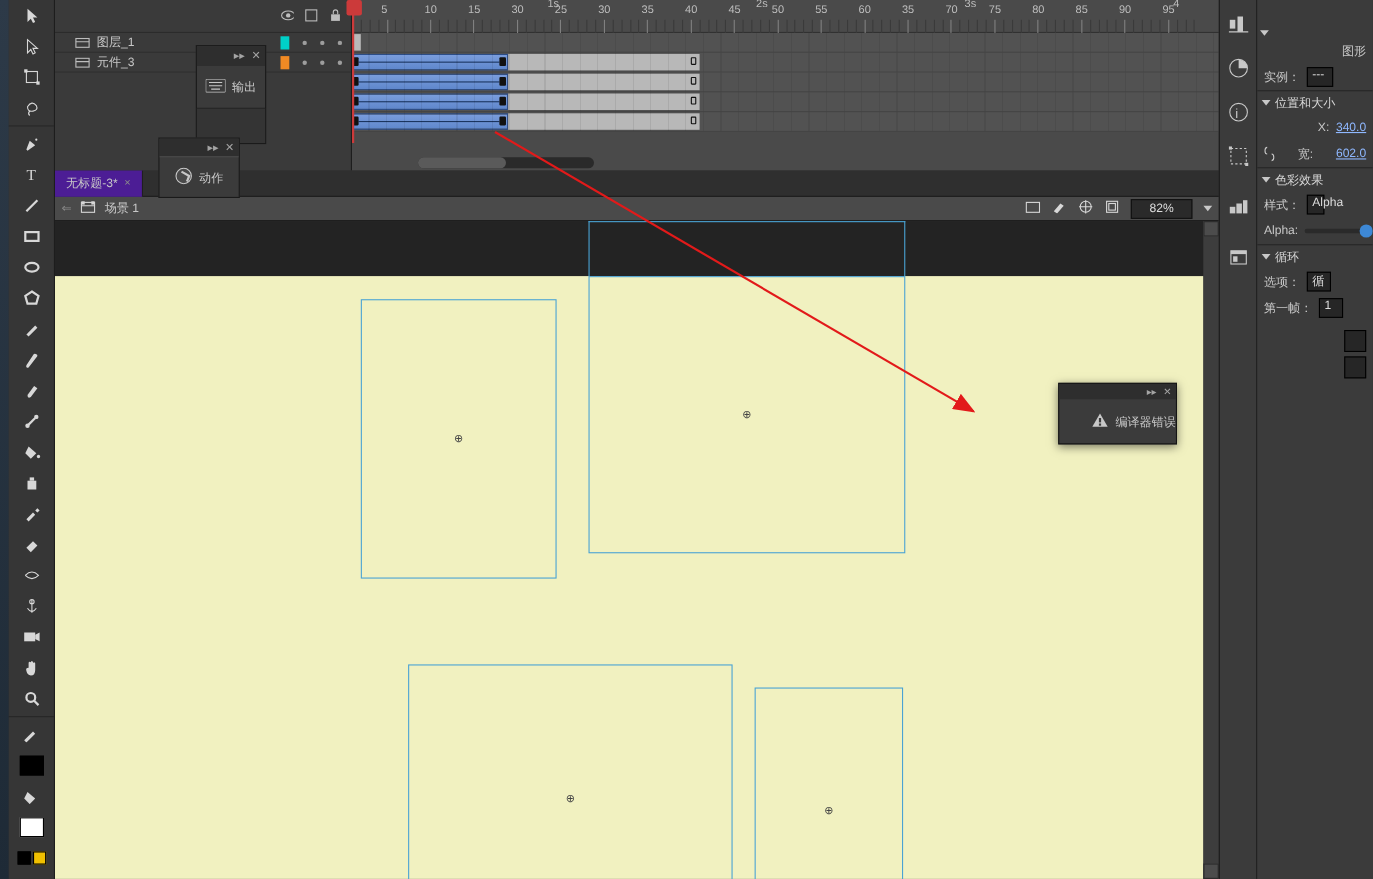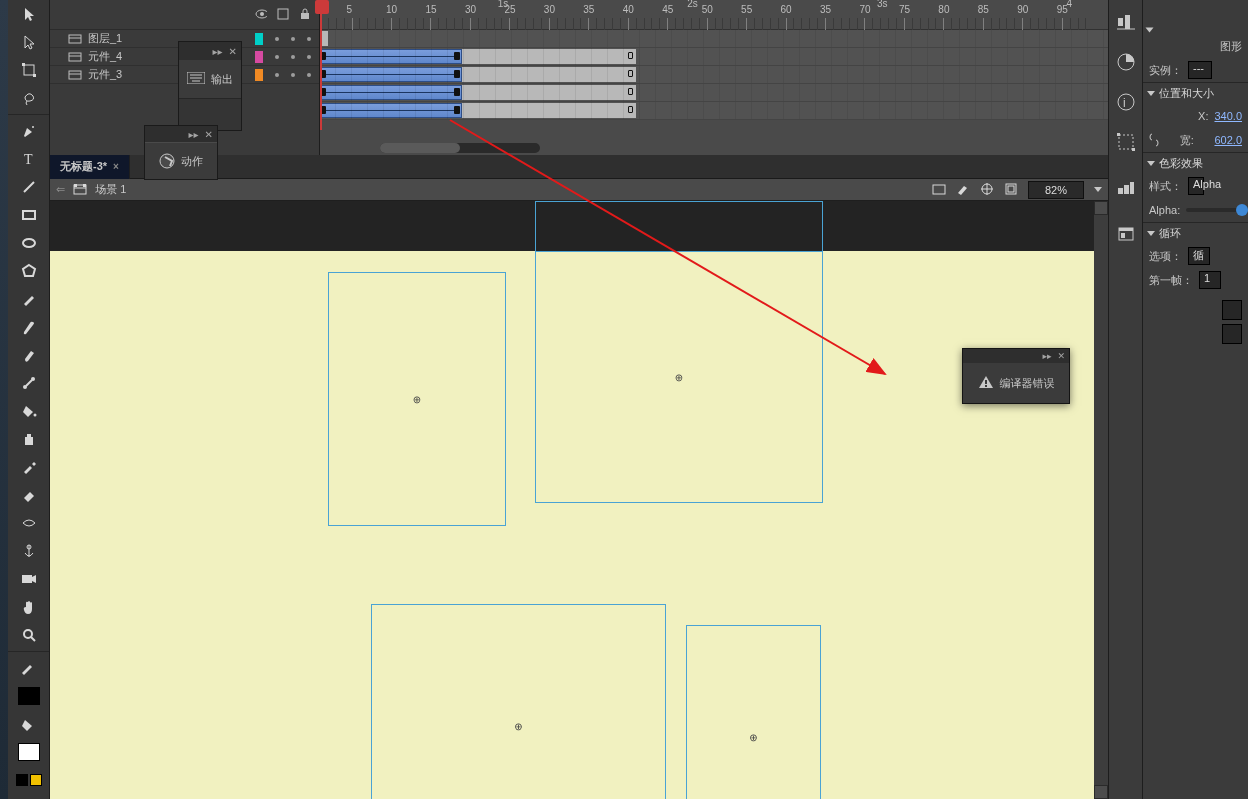--- a/index.html
+++ b/index.html
@@ -65,21 +65,21 @@
   .p-output .pbody { height:38px; display:flex; align-items:center; justify-content:center; gap:6px; }
   .p-output .pfoot { height:32px; background:#343434; border-top:1px solid #262626;}
 
   .p-actions { position:absolute; left:144px; top:125px; width:74px; height:55px; background:#3b3b3b; border:1px solid #1a1a1a; z-index:30;}
   .p-actions .phdr { height:16px; background:#2e2e2e; display:flex; align-items:center; justify-content:flex-end; gap:6px; padding:0 4px;}
   .p-actions .phdr .pctl{font-size:10px;color:#a4a4a4;}
   .p-actions .pbody { height:38px; display:flex;align-items:center;justify-content:center;gap:6px;border-top:1px solid #4a4a4a;}
 
   
   .doc-tabs { position:absolute; left:0; top:155px; width:100%; height:24px; background:#2f2f2f; display:flex; align-items:center; border-bottom:1px solid #1a1a1a;}
-  .doc-tab { height:24px; padding:0 10px; display:flex;align-items:center;gap:6px; background:#0f172a; border-right:1px solid #1f1f1f; font-size:11px;font-weight:bold;}
+  .doc-tab { height:24px; padding:0 10px; display:flex;align-items:center;gap:6px; background:#4c1d95; border-right:1px solid #1f1f1f; font-size:11px;}
   .doc-tab .x { font-size:10px; color:#8a8a8a;}
 
   
   .scene-bar { position:absolute; left:0; top:179px; width:100%; height:22px; background:#4a4a4a; display:flex; align-items:center; padding:0 6px; gap:8px; border-bottom:1px solid #1e1e1e;}
   .scene-bar .right { position:absolute; right:6px; display:flex; align-items:center; gap:10px;}
   .zoom-box { width:56px;height:18px;background:#2a2a2a;border:1px solid #101010;color:#ddd;font-size:11px;text-align:center;line-height:16px;}
 
   
   .stage-wrap { position:absolute; left:0; top:201px; right:0; bottom:0; background:#333333; }
   .stage-dark { position:absolute; left:0; top:0; right:14px; height:50px; background:#232323; }
@@ -90,21 +90,21 @@
   .vscroll .up,.vscroll .dn{position:absolute;left:0;width:14px;height:14px;background:#4c4c4c;border:1px solid #2a2a2a;}
   .vscroll .up{top:0}.vscroll .dn{bottom:0}
 
   
   .red-arrow { position:absolute; z-index:200; pointer-events:none; }
 
   
   .p-errors { position:absolute; left:962px; top:348px; width:108px; height:56px; background:#3b3b3b; border:1px solid #141414; box-shadow:0 2px 8px rgba(0,0,0,.5); z-index:50;}
   .p-errors .phdr {height:14px;background:#2e2e2e;display:flex;justify-content:flex-end;gap:6px;padding:0 4px;align-items:center;}
   .p-errors .phdr .pctl{font-size:9px;color:#a4a4a4;}
-  .p-errors .pbody{height:40px;display:flex;align-items:center;justify-content:center;gap:6px;}
+  .p-errors .pbody{height:40px;display:flex;align-items:center;justify-content:flex-end;gap:6px;}
 
   
   .props .props-tabs{height:34px;display:flex;align-items:flex-end;padding:0 4px;gap:6px;}
   .props .row{display:flex;align-items:center;height:24px;padding:0 6px;gap:6px;font-size:11px;}
   .props .in{height:18px;background:#262626;border:1px solid #000;color:#ddd;padding:0 4px;font-size:11px;text-align:left;}
   .props .section-h{height:22px;display:flex;align-items:center;gap:4px;padding:0 4px;color:#d8d8d8;border-top:1px solid #262626;}
   .props svg,.right-strip svg,.toolbar svg{display:block;}
   .tri{width:0;height:0;border-top:4px solid transparent;border-bottom:4px solid transparent;border-left:5px solid #c8c8c8;}
   .tri.dn{border-left:4px solid transparent;border-right:4px solid transparent;border-top:5px solid #c8c8c8;border-bottom:none;width:0;height:0;}
 
@@ -305,35 +305,20 @@
       <div id="layer-rows">
           <div class="layer-row">
             <span class="l-icon">
               <svg width="14" height="10">
                 <rect x="1" y="1" width="12" height="8" fill="none" stroke="#bdbdbd"></rect>
                 <line x1="1" y1="4" x2="13" y2="4" stroke="#bdbdbd"></line>
               </svg>
             </span>
             <span>图层_1</span>
             <span class="colorbox" style="background:#00d0c8"></span>
-            <span class="dots">
-              <span class="dot"></span>
-              <span class="dot"></span>
-              <span class="dot"></span>
-            </span>
-          </div>
-          <div class="layer-row">
-            <span class="l-icon">
-              <svg width="14" height="10">
-                <rect x="1" y="1" width="12" height="8" fill="none" stroke="#bdbdbd"></rect>
-                <line x1="1" y1="4" x2="13" y2="4" stroke="#bdbdbd"></line>
-              </svg>
-            </span>
-            <span>元件_4</span>
-            <span class="colorbox" style="background:#d64aa1"></span>
             <span class="dots">
               <span class="dot"></span>
               <span class="dot"></span>
               <span class="dot"></span>
             </span>
           </div>
           <div class="layer-row">
             <span class="l-icon">
               <svg width="14" height="10">
                 <rect x="1" y="1" width="12" height="8" fill="none" stroke="#bdbdbd"></rect>

